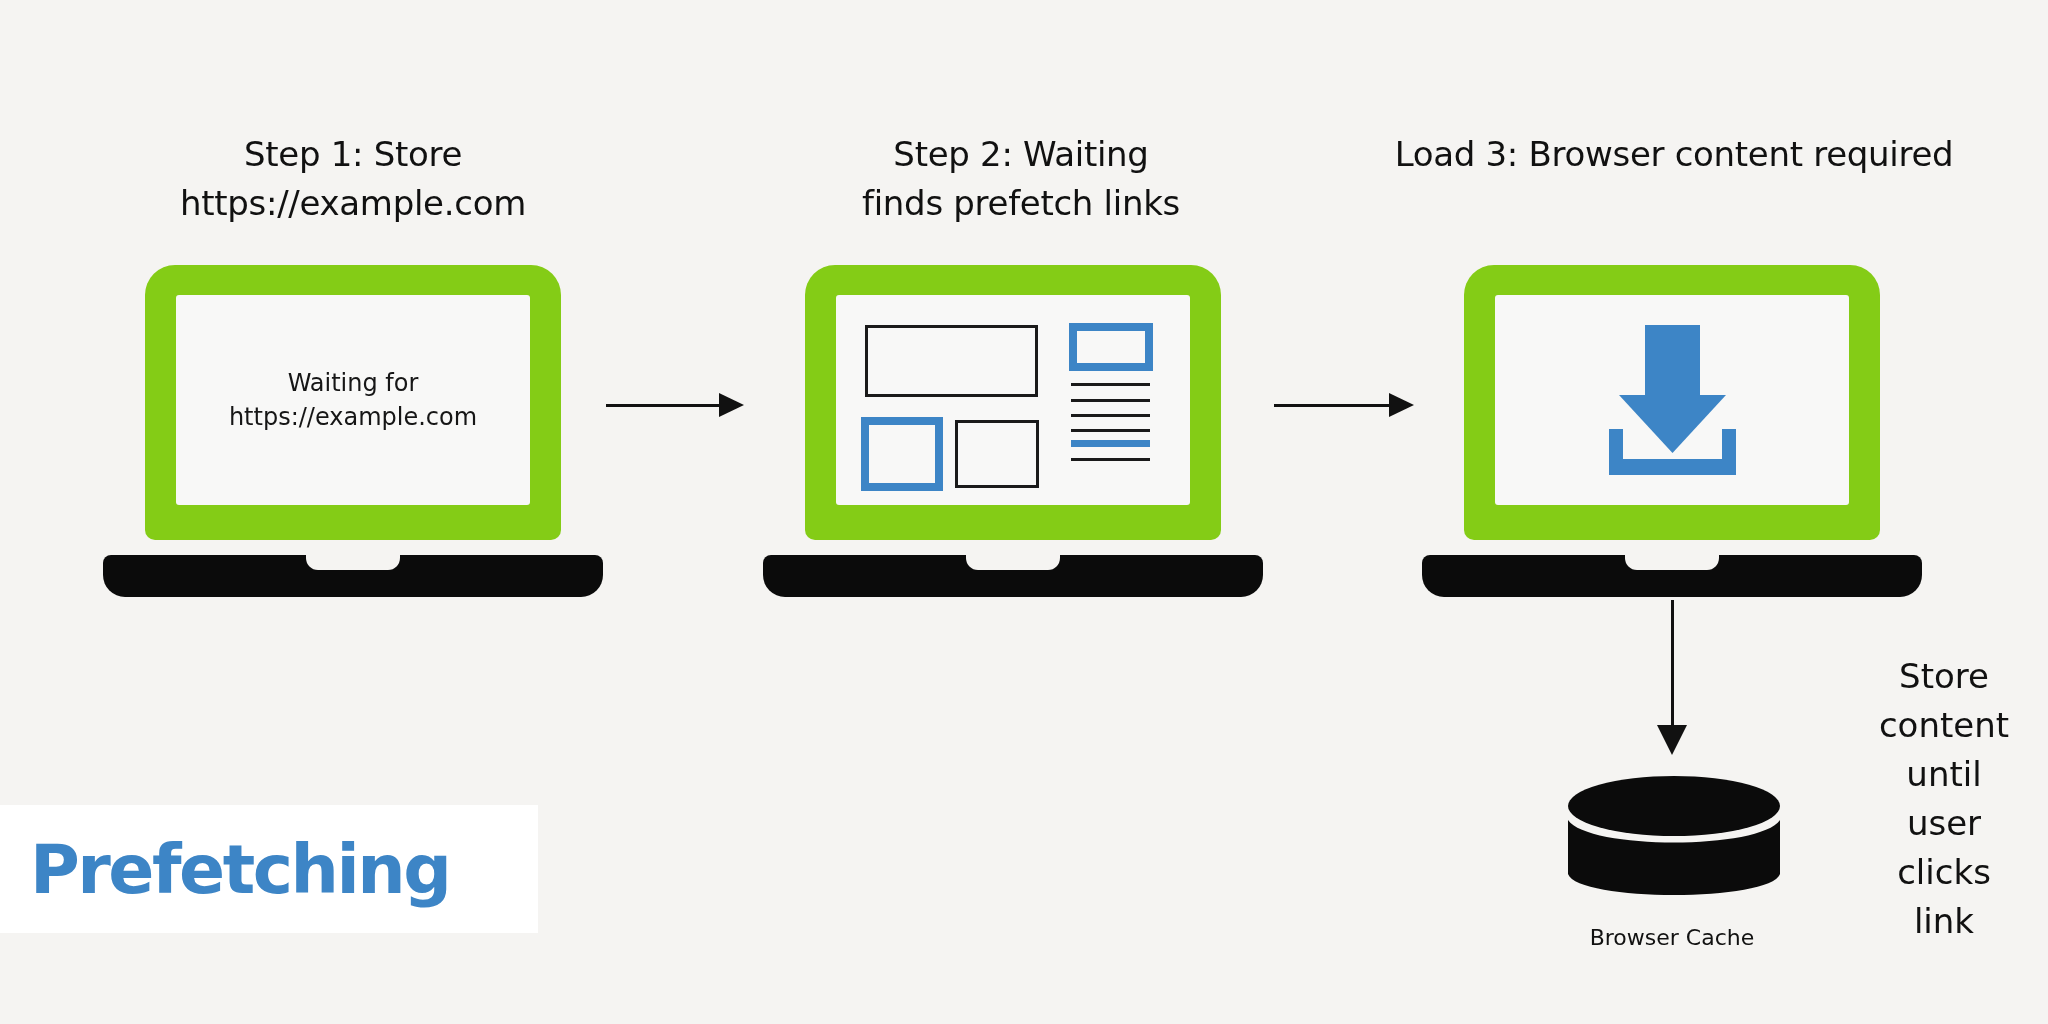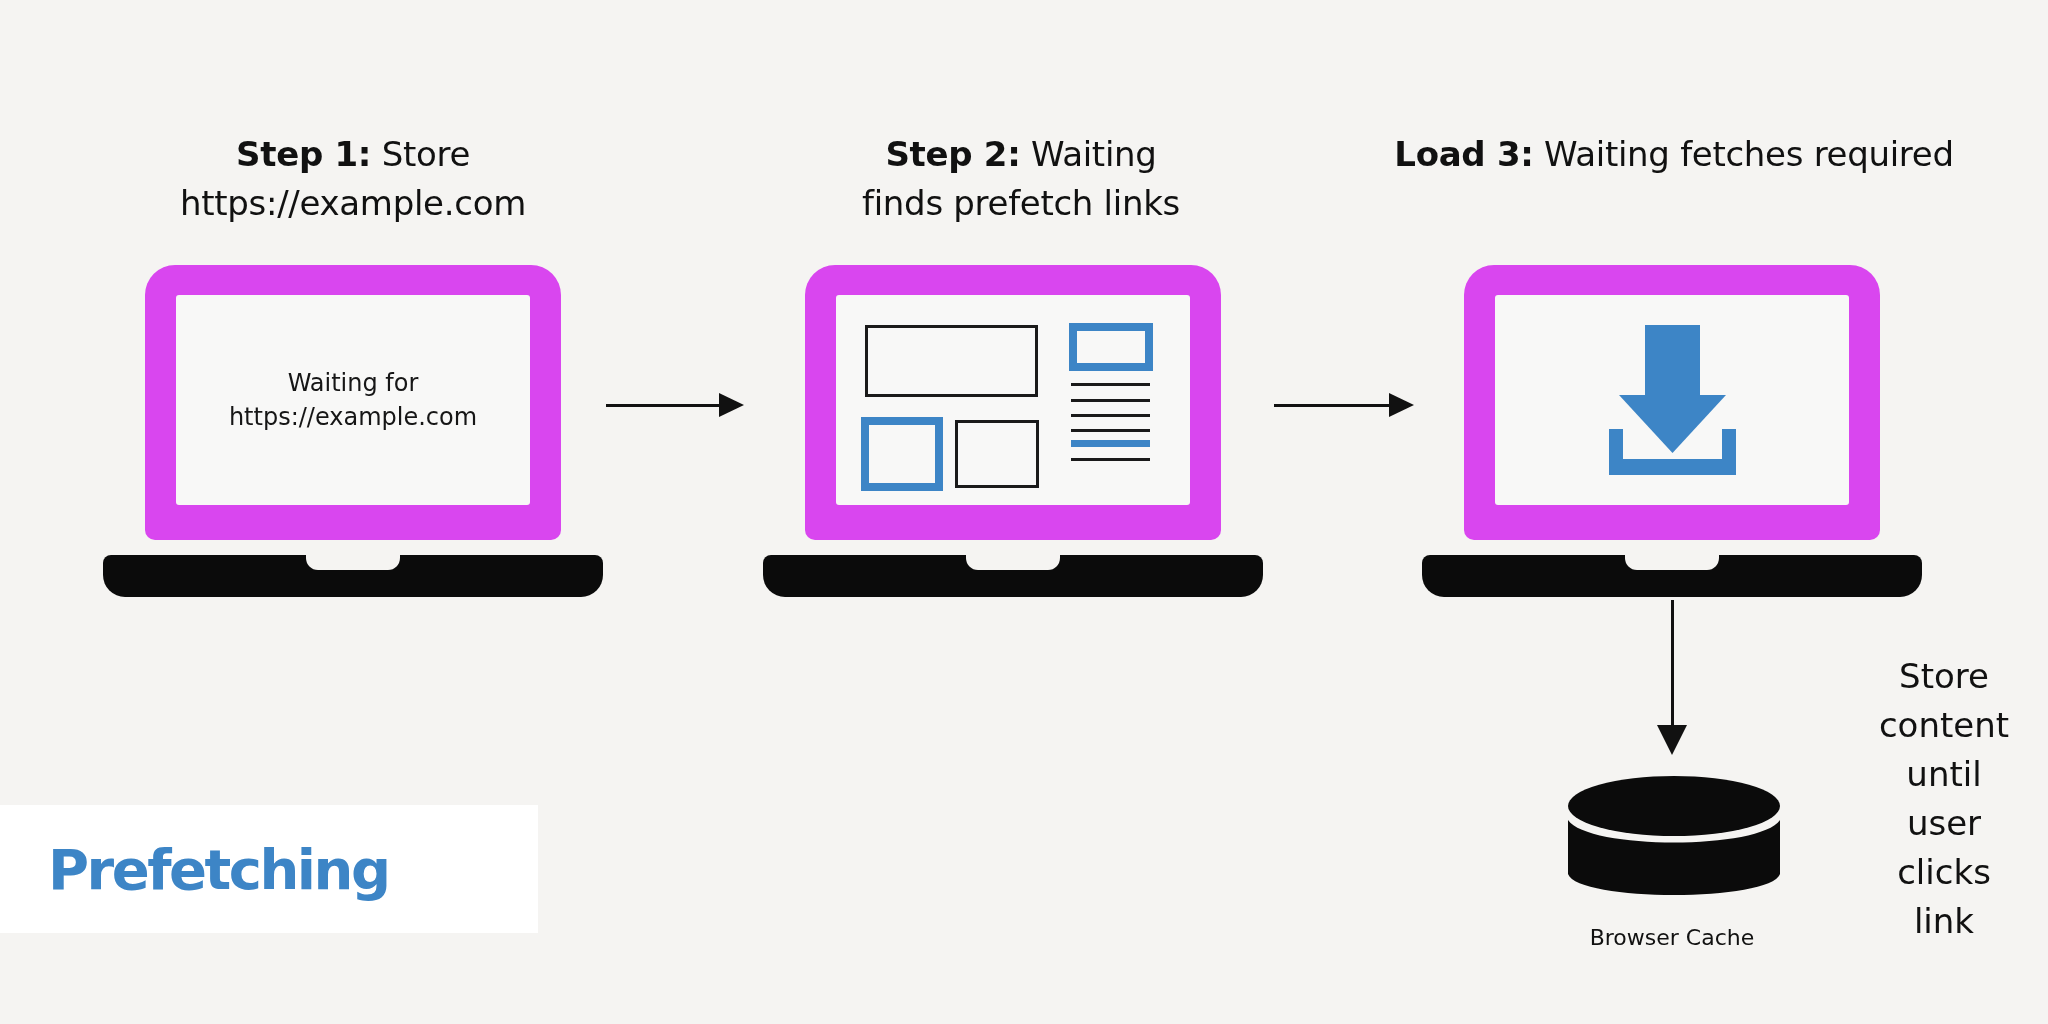--- a/index.html
+++ b/index.html
@@ -8,33 +8,33 @@
     background:#f5f4f2; overflow:hidden;
     font-family:"DejaVu Sans","Liberation Sans",sans-serif;
     color:#111;
   }
   
   .step-label {
     position:absolute; transform:translateX(-50%);
     text-align:center; font-size:34px; line-height:49px;
     letter-spacing:-0.3px; white-space:nowrap; color:#111;
   }
-  .step-label .bold { font-weight:700; }
+  .step-label .bold { font-weight:400; }
   .step1-label { left:353px;  top:130px; }
   .step2-label { left:1021px; top:130px; }
   .step3-label { left:1674px; top:130px; }
 
   
   .laptop { position:absolute; width:500px; height:332px; top:265px; }
   .laptop1 { left:103px; }
   .laptop2 { left:763px; }
   .laptop3 { left:1422px; }
   .bezel {
     position:absolute; left:42px; top:0; width:416px; height:275px;
-    background:#d946ef; border-radius:30px 30px 10px 10px;
+    background:#84cc16; border-radius:30px 30px 10px 10px;
   }
   .screen {
     position:absolute; left:31px; top:30px; right:31px; bottom:35px;
     background:#f8f8f7; border-radius:3px; overflow:hidden;
   }
   .base {
     position:absolute; left:0; bottom:0; width:500px; height:42px;
     background:#0b0b0b; border-radius:8px 8px 22px 22px;
   }
   .notch {
@@ -89,39 +89,39 @@
     position:absolute; left:1672px; top:920px; transform:translateX(-50%);
     font-size:22px; line-height:36px; white-space:nowrap; color:#111;
   }
 
   
   .title-box {
     position:absolute; left:0; top:805px; width:538px; height:128px;
     background:#ffffff; display:flex; align-items:center;
   }
   .title-text {
-    padding-left:48px; font-size:56px; font-weight:700;
+    padding-left:30px; font-size:68px; font-weight:700;
     letter-spacing:-2.5px; color:#3d85c6; white-space:nowrap;
   }
 </style>
 </head>
 <body>
 
 <div class="canvas">
 
   <div class="step-label step1-label">
     <div><span class="bold">Step 1:</span><span> Store</span></div>
     <div>https://example.com</div>
   </div>
   <div class="step-label step2-label">
     <div><span class="bold">Step 2:</span><span> Waiting</span></div>
     <div>finds prefetch links</div>
   </div>
   <div class="step-label step3-label">
-    <div><span class="bold">Load 3:</span><span> Waiting fetches required</span></div>
+    <div><span class="bold">Load 3:</span><span> Browser content required</span></div>
   </div>
 
   <div class="laptop laptop1">
     <div class="bezel">
       <div class="screen">
         <div class="waiting">Waiting for
 https://example.com</div>
       </div>
     </div>
     <div class="base">

